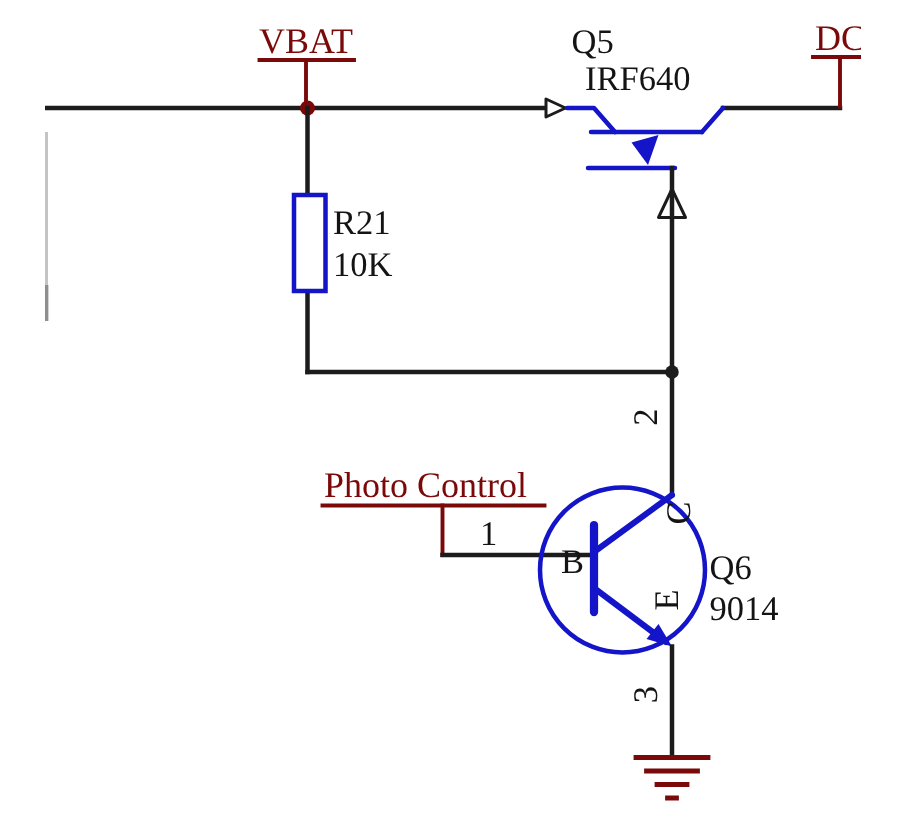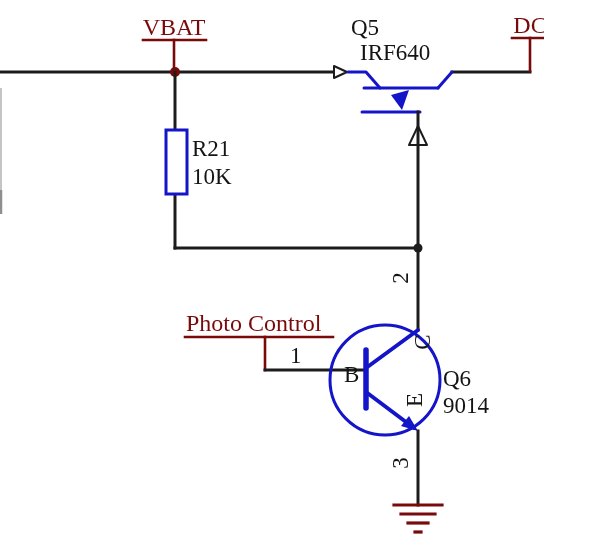--- a/index.html
+++ b/index.html
@@ -1,16 +1,16 @@
 <!DOCTYPE html>
 <html style="--wire: #1c1c1c; --symbol-blue: #1414c8; --port-dark-red: #7a0a0a; --text-black: #141414; --background: #ffffff;"><head>
 <meta charset="utf-8">
 <style>
   html,body{margin:0;padding:0;background:#ffffff;}
-  .canvas{position:relative;width:544px;height:555px;background:var(--background,#ffffff);overflow:hidden;}
+  .canvas{position:relative;width:544px;height:555px;background:var(--background,#ffffff);overflow:hidden;padding-left:30px;}
   svg{display:block;width:600px;height:555px;}
   .wire{stroke:var(--wire,#1c1c1c);stroke-width:3;fill:none;stroke-linecap:square;}
   .port-stroke{stroke:var(--port-dark-red,#7a0a0a);stroke-width:2.6;fill:none;stroke-linecap:square;}
   .gnd-stroke{stroke:var(--port-dark-red,#7a0a0a);stroke-width:3.2;fill:none;stroke-linecap:square;}
   .sym{stroke:var(--symbol-blue,#1414c8);stroke-width:3;fill:none;stroke-linecap:round;stroke-linejoin:round;}
   .sym-lead{stroke:var(--symbol-blue,#1414c8);stroke-width:4;fill:none;stroke-linecap:round;}
   .sym-thick{stroke:var(--symbol-blue,#1414c8);stroke-width:5.5;fill:none;stroke-linecap:round;}
   .sym-box{stroke:var(--symbol-blue,#1414c8);stroke-width:3;fill:#ffffff;}
   .sym-fill{fill:var(--symbol-blue,#1414c8);stroke:none;}
   .open-arrow{fill:#ffffff;stroke:var(--wire,#3a3a3a);stroke-width:2;stroke-linejoin:round;}

